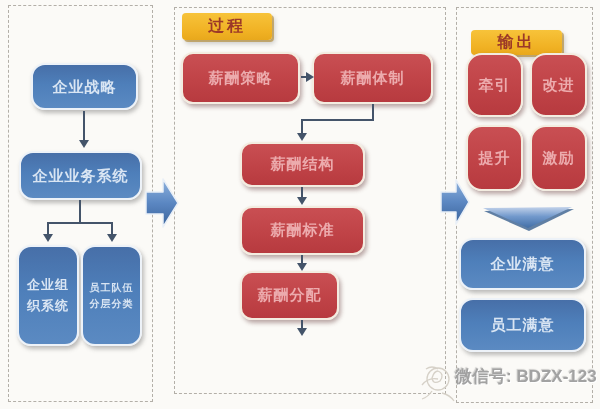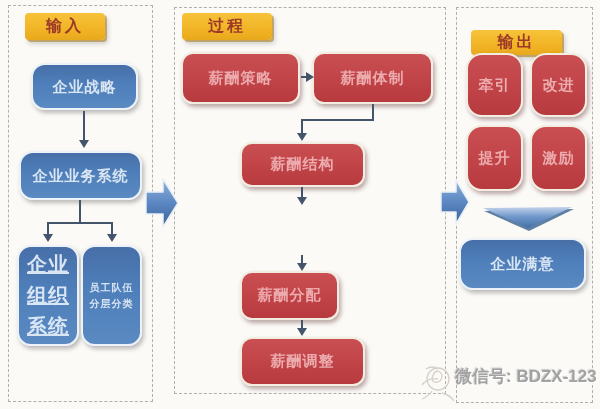--- a/index.html
+++ b/index.html
@@ -50,21 +50,21 @@
     border-radius:12px;
     box-shadow:2px 3px 4px rgba(90,45,45,.4);
     color:#ecabad;
     font-size:15px;font-weight:bold;letter-spacing:1px;
     display:flex;align-items:center;justify-content:center;
     text-align:left;box-sizing:border-box;
   }
   
   #b-strategy{left:31px;top:63px;width:107px;height:47px;}
   #b-business{left:19px;top:151px;width:123px;height:49px;}
-  #b-org{left:17px;top:245px;width:62px;height:101px;font-size:20px;padding:2px;text-decoration:underline;}
+  #b-org{left:17px;top:245px;width:62px;height:101px;font-size:13px;padding:2px;}
   #b-staff{left:81px;top:245px;width:61px;height:101px;font-size:10px;padding:2px;}
   
   #r-strategy{left:181px;top:52px;width:119px;height:52px;}
   #r-system{left:312px;top:52px;width:121px;height:52px;}
   #r-structure{left:240px;top:142px;width:125px;height:45px;}
   #r-standard{left:240px;top:206px;width:125px;height:49px;}
   #r-distribution{left:240px;top:271px;width:99px;height:49px;}
   #r-adjustment{left:240px;top:337px;width:125px;height:49px;}
   
   #o-pull{left:466px;top:53px;width:57px;height:64px;border-radius:16px;}
@@ -98,43 +98,42 @@
 </style>
 </head>
 <body>
 
 <div id="stage">
 
   <div class="panel" id="panel-input"></div>
   <div class="panel" id="panel-process"></div>
   <div class="panel" id="panel-output"></div>
 
-  <div class="hdr" id="hdr-input">输入</div>
   <div class="hdr" id="hdr-process">过程</div>
   <div class="hdr" id="hdr-output">输出</div>
 
   <div class="bbox" id="b-strategy">企业战略</div>
   <div class="bbox" id="b-business">企业业务系统</div>
   <div class="bbox" id="b-org">企业组织系统</div>
   <div class="bbox" id="b-staff">员工队伍分层分类</div>
 
   <div class="vline" style="left:83px;top:111px;height:30px;"></div>
   <div class="ah-down" style="left:79px;top:140px;"></div>
   <div class="vline" style="left:79px;top:200px;height:24px;"></div>
   <div class="hline" style="left:48px;top:222px;width:65px;"></div>
   <div class="vline" style="left:47px;top:222px;height:13px;"></div>
   <div class="ah-down" style="left:43px;top:234px;"></div>
   <div class="vline" style="left:111px;top:222px;height:13px;"></div>
   <div class="ah-down" style="left:107px;top:234px;"></div>
 
   <div class="rbox" id="r-strategy">薪酬策略</div>
   <div class="rbox" id="r-system">薪酬体制</div>
   <div class="rbox" id="r-structure">薪酬结构</div>
+  <div class="rbox" id="r-standard">薪酬标准</div>
   <div class="rbox" id="r-distribution">薪酬分配</div>
-  <div class="rbox" id="r-adjustment">薪酬调整</div>
 
   <div class="hline" style="left:301px;top:76px;width:7px;"></div>
   <div class="ah-right" style="left:306px;top:72px;"></div>
 
   <div class="vline" style="left:372px;top:104px;height:17px;"></div>
   <div class="hline" style="left:301px;top:119px;width:73px;"></div>
   <div class="vline" style="left:301px;top:119px;height:15px;"></div>
   <div class="ah-down" style="left:297px;top:133px;"></div>
 
   <div class="vline" style="left:301px;top:187px;height:11px;"></div>
@@ -157,20 +156,21 @@
         <stop offset="0" stop-color="#c2d2ea"></stop>
         <stop offset="0.45" stop-color="#7299cc"></stop>
         <stop offset="1" stop-color="#426ea6"></stop>
       </linearGradient>
     </defs>
     <polygon points="4,7 94,5 49,27" fill="#3a608f" opacity="0.8"></polygon>
     <polygon points="3,4 92,3 48,24" fill="url(#gchev)"></polygon>
   </svg>
 
   <div class="bbox" id="s-enterprise">企业满意</div>
+  <div class="bbox" id="s-employee">员工满意</div>
 
   <svg class="flow-arrow" style="left:145px;top:174px;" width="34" height="58" viewBox="0 0 34 58">
     <defs>
       <linearGradient id="gfa1" x1="0" y1="0" x2="0" y2="1">
         <stop offset="0" stop-color="#8fb2dd"></stop>
         <stop offset="0.5" stop-color="#5b87c2"></stop>
         <stop offset="1" stop-color="#3a639a"></stop>
       </linearGradient>
     </defs>
     <path d="M1,18 L18,18 L18,5 L33,29 L18,53 L18,40 L1,40 Z" fill="url(#gfa1)" stroke="#e9eff7" stroke-width="1.5" stroke-linejoin="round"></path>

